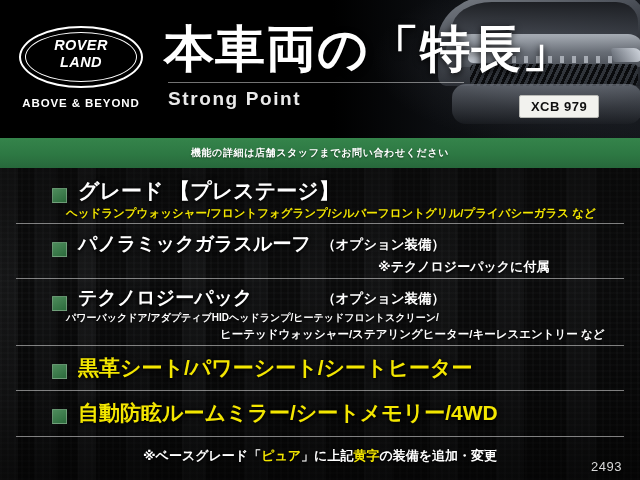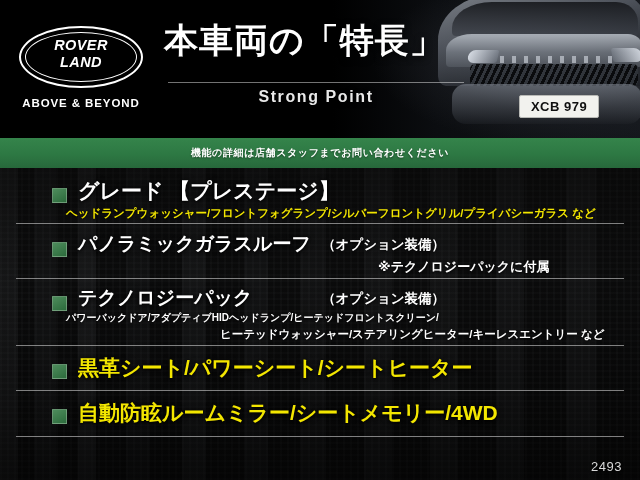--- a/index.html
+++ b/index.html
@@ -139,41 +139,40 @@
     font-size: 11.5px;
     font-weight: bold;
     letter-spacing: .9px;
     color: #fff;
   }
 
   
   .title-main {
     position: absolute;
     left: 164px; top: 22px;
-    font-size: 34px;
+    font-size: 50px;
     font-weight: bold;
     letter-spacing: 1px;
     line-height: 1.1;
     color: #fff;
     text-shadow: 0 2px 7px rgba(0,0,0,.9);
     white-space: nowrap;
     font-family: Liberation Serif, serif;
   }
   .title-rule {
     position: absolute;
     left: 168px; top: 82px;
     width: 296px; height: 1px;
     background: rgba(255,255,255,.45);
   }
   .title-sub {
     position: absolute;
     left: 168px; top: 88px;
     width: 296px;
-    text-align: center;
-    font-size: 16px;
+    font-size: 19px;
     font-weight: bold;
     letter-spacing: 1.6px;
     color: #e9e9e9;
     text-shadow: 0 1px 5px rgba(0,0,0,.9);
   }
 
   
   .banner {
     position: absolute;
     left: 0; top: 138px;
@@ -355,17 +354,20 @@
       </div>
 
       <div class="row">
         <div class="bullet" style="left:52px; top:241px;"></div>
         <div class="item-main m-yellow" style="left:78px; top:231px; font-size:21px;">自動防眩ルームミラー/シートメモリー/4WD</div>
         <div class="sep" style="top:268px;"></div>
       </div>
 
     </div>
 
+    <div class="footnote">
+      <span>※ベースグレード「</span><span class="hl">ピュア</span><span>」に上記</span><span class="hl">黄字</span><span>の装備を追加・変更</span>
+    </div>
 
     <div class="corner-num">2493</div>
   </div>
 
 </div>
 
 </body></html>

